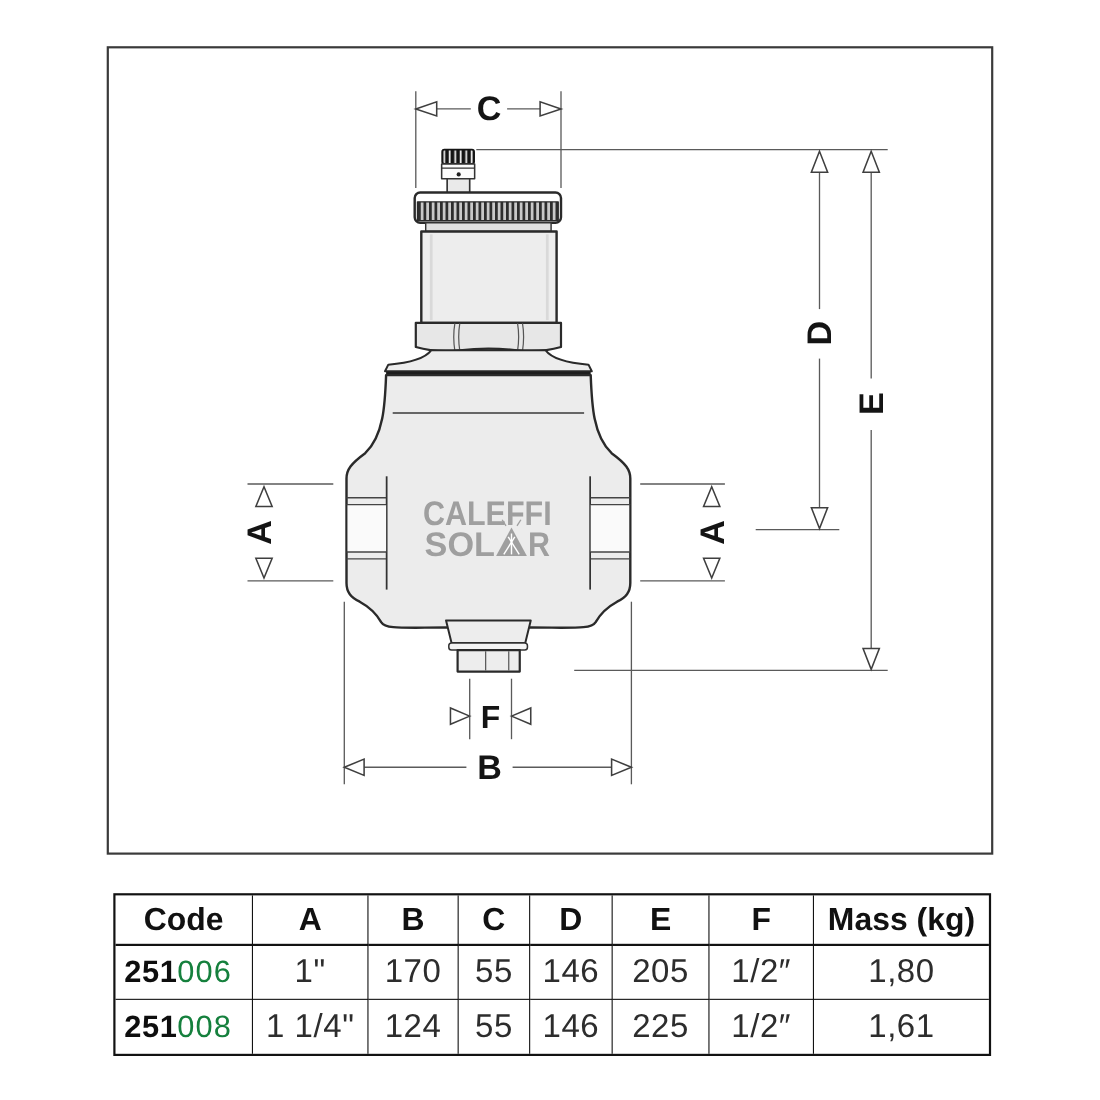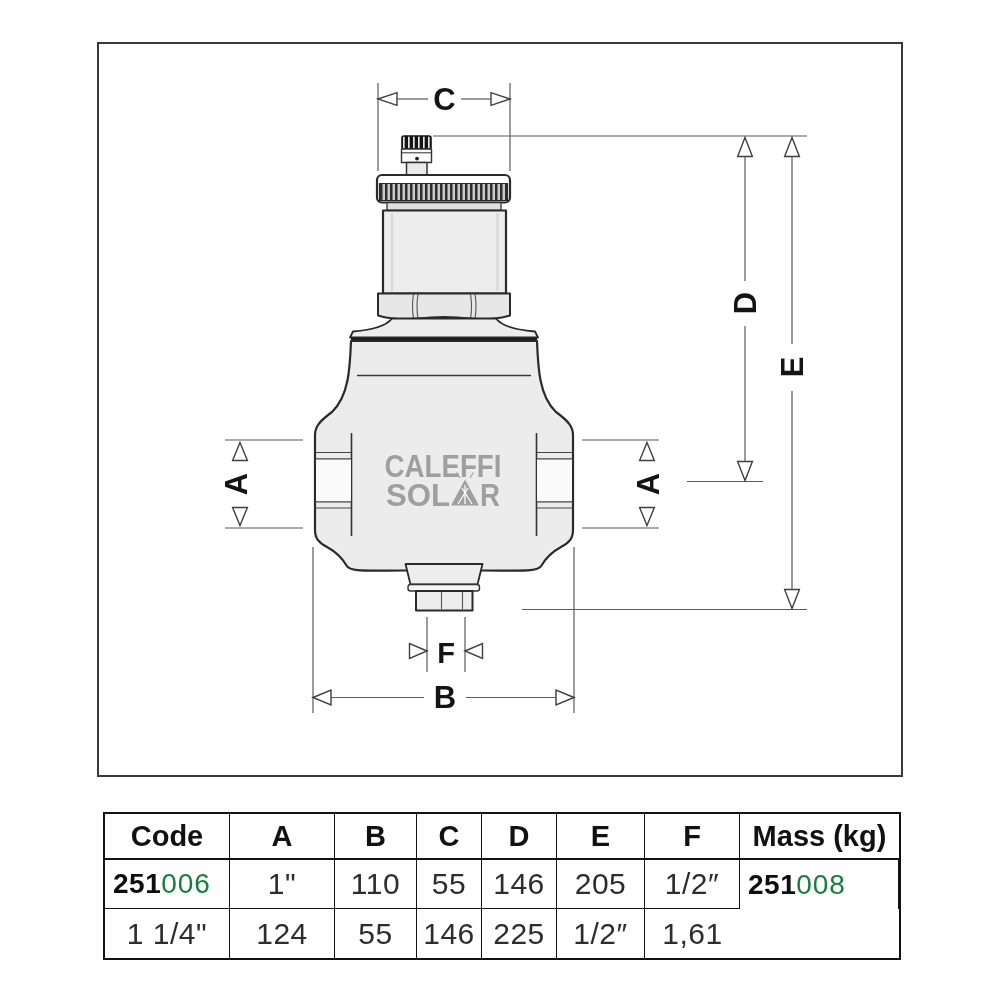--- a/index.html
+++ b/index.html
@@ -193,25 +193,26 @@
     <div class="cell hdr">D</div>
     <div class="cell hdr">E</div>
     <div class="cell hdr">F</div>
     <div class="cell hdr last-col">Mass (kg)</div>
 
     <div class="cell val code-cell">
       <span class="code-b">251</span>
         <span class="code-l">006</span>
     </div>
     <div class="cell val">1"</div>
-    <div class="cell val">110</div>
+    <div class="cell val">170</div>
     <div class="cell val">55</div>
     <div class="cell val">146</div>
     <div class="cell val">205</div>
     <div class="cell val">1/2″</div>
+    <div class="cell val last-col">1,80</div>
 
     <div class="cell val code-cell bottom-row">
       <span class="code-b">251</span>
         <span class="code-l">008</span>
     </div>
     <div class="cell val bottom-row">1 1/4"</div>
     <div class="cell val bottom-row">124</div>
     <div class="cell val bottom-row">55</div>
     <div class="cell val bottom-row">146</div>
     <div class="cell val bottom-row">225</div>

